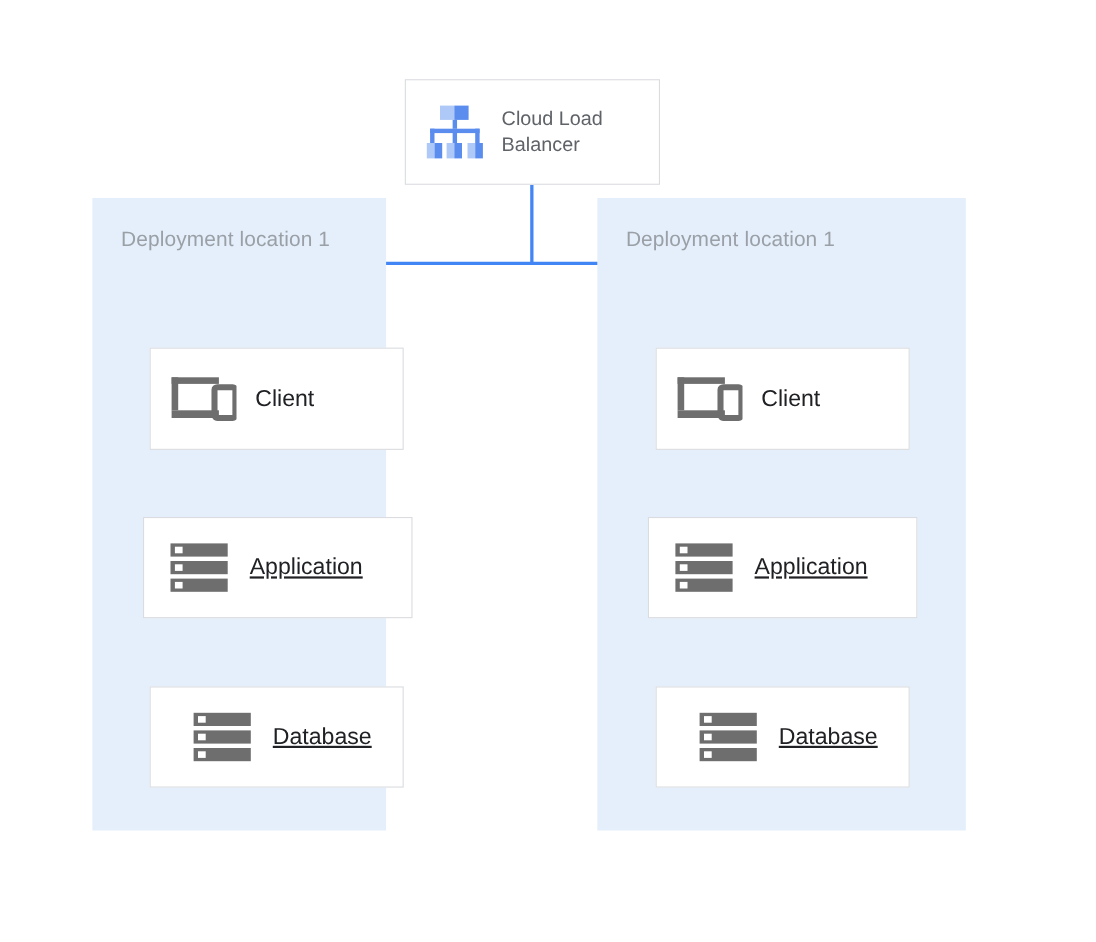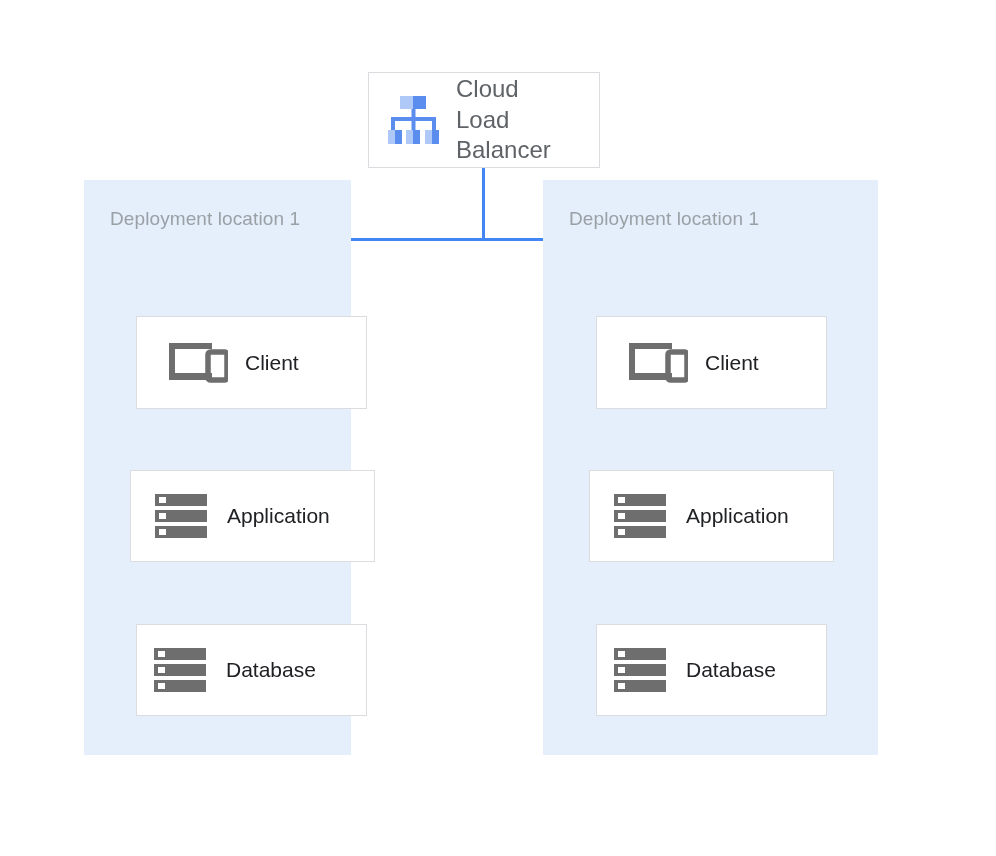--- a/index.html
+++ b/index.html
@@ -74,45 +74,45 @@
 
   
   #node-lb {
     left: 368px; top: 72px; width: 232px; height: 96px;
     padding-left: 17px;
     z-index: 4;
   }
   #node-lb .icon { width: 56px; height: 52px; }
   #node-lb .label {
     margin-left: 14px;
-    font-size: 24px;
+    font-size: 18px;
     color: #5F6368;
     line-height: 1.28;
     white-space: normal;
     width: 116px;
   }
 
   
-  .node-client   { width: 231px; height: 93px; padding-left: 30px; }
+  .node-client   { width: 231px; height: 93px; padding-left: 17px; }
   .node-app      { width: 245px; height: 92px; padding-left: 22px; }
-  .node-db       { width: 231px; height: 92px; padding-left: 15px; }
+  .node-db       { width: 231px; height: 92px; padding-left: 37px; }
 
   #node-client-1 { left: 136px; top: 316px; }
   #node-app-1    { left: 130px; top: 470px; }
   #node-db-1     { left: 136px; top: 624px; }
   #node-client-2 { left: 596px; top: 316px; }
   #node-app-2    { left: 589px; top: 470px; }
   #node-db-2     { left: 596px; top: 624px; }
 
   .node-client .icon { width: 62px; height: 50px; }
   .node-client .label { margin-left: 16px; }
   .node-app .icon,
   .node-db .icon { width: 56px; height: 48px; }
   .node-app .label,
-  .node-db .label { margin-left: 18px; }
+  .node-db .label { margin-left: 18px; text-decoration: underline; }
 </style>
 </head>
 <body>
 
 <div id="diagram">
 
   <svg id="connectors" viewBox="0 0 996 856" width="996" height="856" xmlns="http://www.w3.org/2000/svg">
     <defs>
       <marker id="arrowhead" markerWidth="9" markerHeight="9" refX="1.2" refY="4.5" orient="auto" markerUnits="strokeWidth">
         <path d="M0,0.6 L8.4,4.5 L0,8.4 Z" fill="#4285F4"></path>

